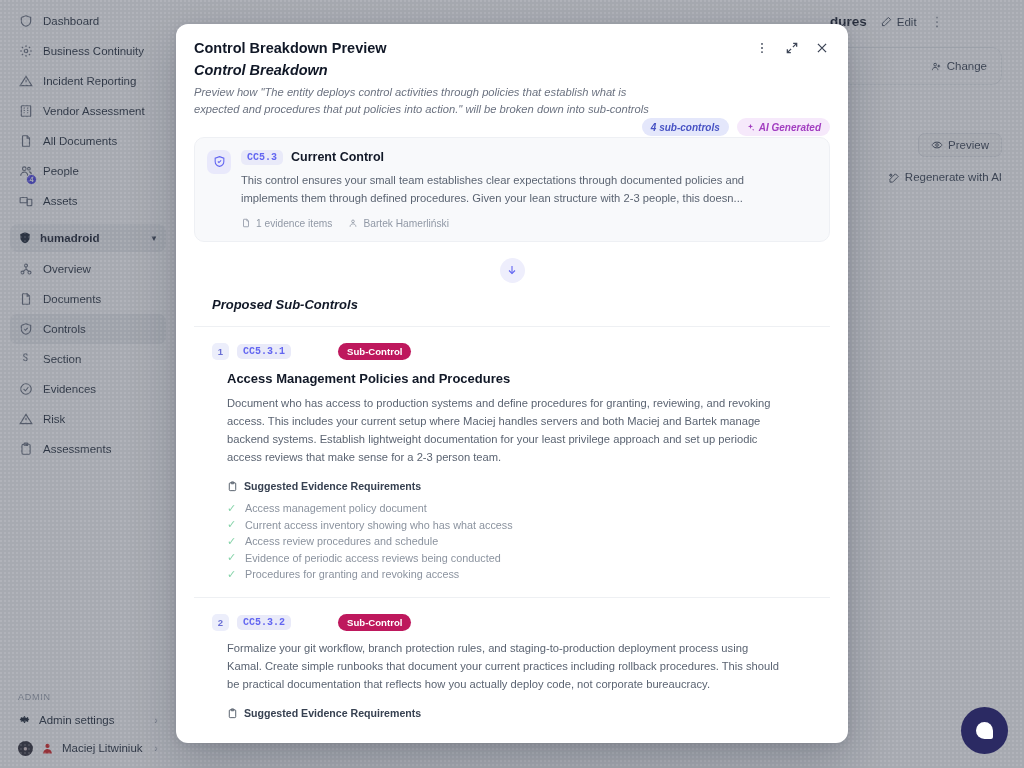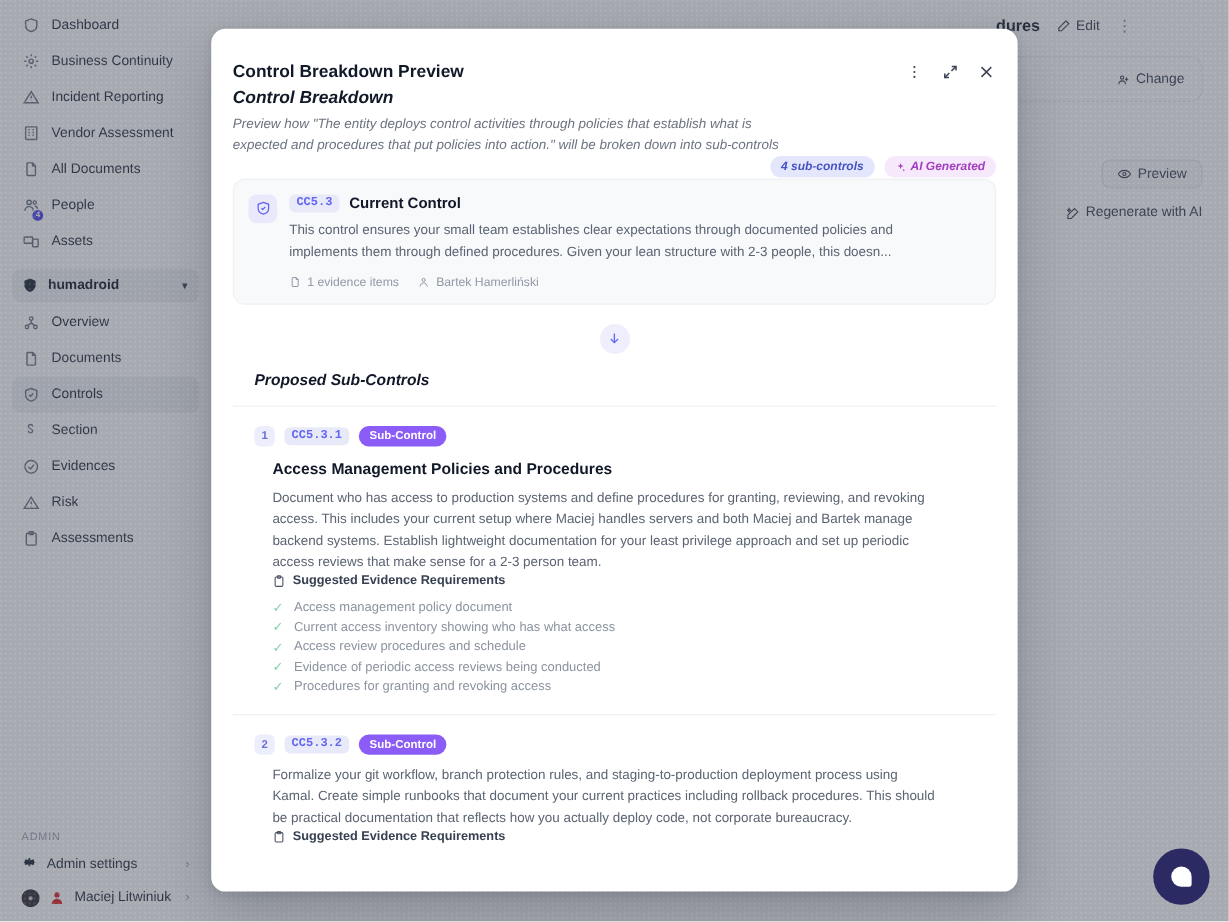--- a/index.html
+++ b/index.html
@@ -81,21 +81,21 @@
     position: absolute; left: 176px; top: 24px;
     width: 672px; height: 719px;
     background: #ffffff;
     border-radius: 12px;
     box-shadow: 0 18px 48px rgba(15,23,42,.22), 0 2px 8px rgba(15,23,42,.10);
     overflow: hidden;
     display: flex; flex-direction: column;
   }
   .modal-topbar {
     display: flex; align-items: flex-start;
-    padding: 28px 18px 0 18px;
+    padding: 16px 18px 0 18px;
   }
   .modal-toptitle { font-size: 14.5px; font-weight: 700; color: #111827; }
   .modal-topicons { margin-left:auto; display:flex; align-items:center; gap: 14px; color:#374151; }
   .icon-btn { width:16px;height:16px;display:flex;align-items:center;justify-content:center;color:#3f4758; }
   .icon-btn svg { width: 14px; height: 14px; display:block; }
   .kebab-v { font-size: 13px; line-height: 1; letter-spacing: 0; }
 
   .modal-head { padding: 6px 18px 0 18px; position: relative; font-style: italic; }
   .modal-h2 { font-size: 14.5px; font-weight: 700; color:#111827; margin-bottom: 6px; }
   .modal-sub { font-size: 11.2px; color:#6b7280; line-height: 1.55; max-width: 455px; }
@@ -145,26 +145,26 @@
 
   .sub-list { margin-top: 14px; }
   .sub-item { border-top: 1px solid #eef0f3; padding: 16px 0 14px 0; }
   .sub-item:first-child { border-top: 1px solid #eef0f3; }
   .sub-head { display:flex; align-items:center; gap: 8px; padding-left: 18px;}
   .num-chip {
     width: 17px; height: 17px; border-radius: 5px; background:#eceefb; color:#6a6fd4;
     font-size: 9.5px; font-weight:700; display:flex;align-items:center;justify-content:center;
   }
   .tag-dark {
-    background:#8b5cf6; color:#ffffff; font-size: 9.6px; font-weight:600;
-    padding: 3px 9px; border-radius: 999px;
+    background:#be185d; color:#ffffff; font-size: 9.6px; font-weight:600;
+    padding: 3px 9px; border-radius: 999px; margin-left: 39px;
   }
   .sub-title { font-size: 13px; font-weight:700; color:#111827; margin: 11px 0 0 0; padding-left: 33px;}
   .sub-desc { font-size: 11.2px; color:#5b6472; line-height: 1.62; margin-top: 8px; padding-left:33px; max-width: 585px;}
-  .ev-head { display:flex; align-items:center; gap: 6px; padding-left: 33px;
+  .ev-head { display:flex; align-items:center; gap: 6px; margin-top: 14px; padding-left: 33px;
              font-size: 10.6px; font-weight:700; color:#374151; }
   .ev-head svg { width: 11px; height: 11px; display:block; color:#4b5563;}
   .ev-list { margin-top: 8px; padding-left: 33px; }
   .ev-row { display:flex; align-items:center; gap: 8px; font-size: 10.8px; color:#8b939f; height: 16.5px; }
   .check { color:#86d3a9; font-size: 11px; width:10px; flex:0 0 10px; }
 
   
   #chat-bubble {
     position: absolute; right: 16px; bottom: 14px;
     width: 47px; height: 47px; border-radius: 50%;

